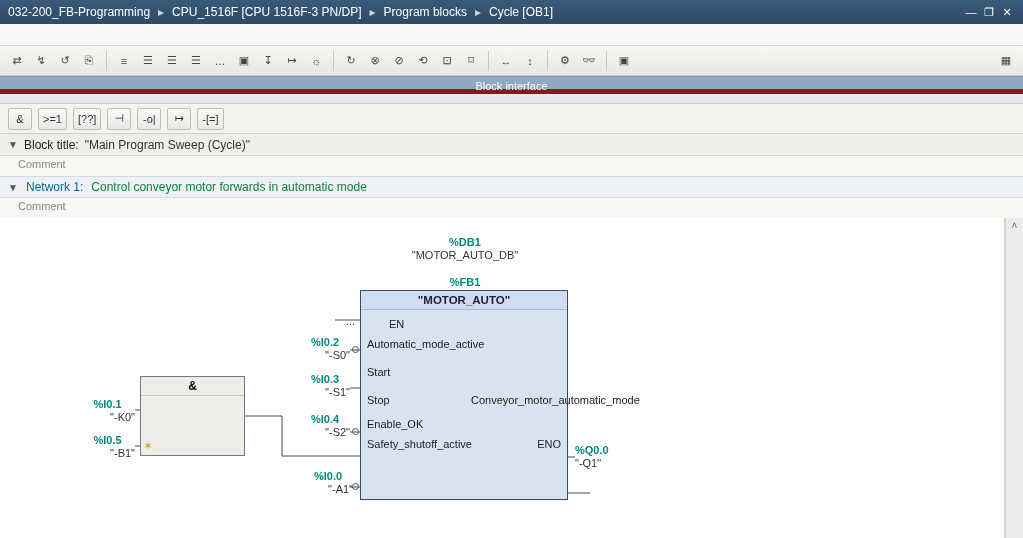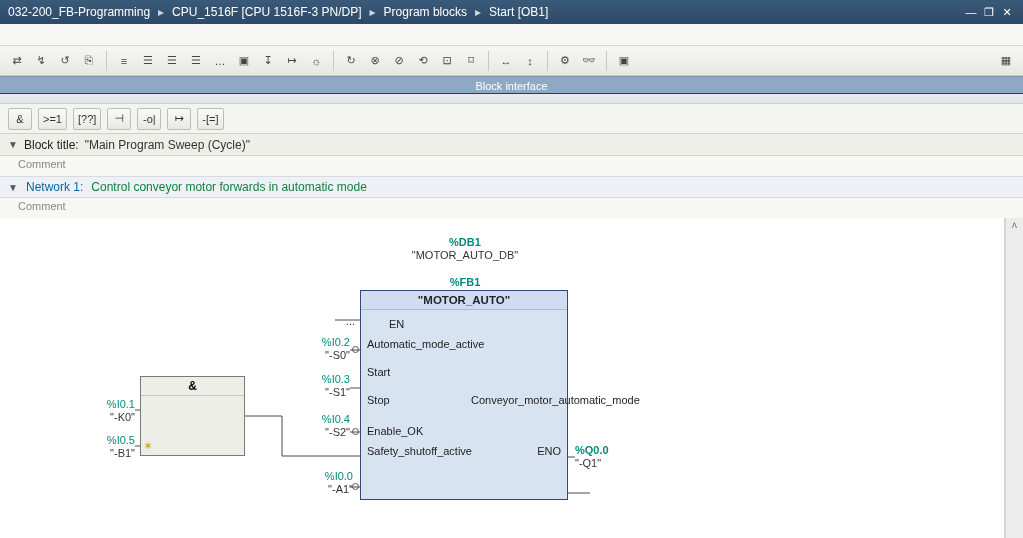--- a/index.html
+++ b/index.html
@@ -54,21 +54,21 @@
   .tb-far { margin-left: auto; }
   
   .blk-int {
     background: #8fa8c4;
     color: #fff;
     text-align: center;
     font-size: 11px;
     height: 18px;
     line-height: 18px;
     border-top: 1px solid #7a93af;
-    border-bottom: 1px solid #7f1d1d;
+    border-bottom: 5px solid #7f1d1d;
   }
   .blk-gap {
     height: 10px;
     background: linear-gradient(to bottom, #e8ecee, #e0e4e6);
     border-bottom: 1px solid #cfd3d5;
   }
   
   .favbar {
     background: #f3f3ef;
     border-bottom: 1px solid #cfcfca;
@@ -127,21 +127,21 @@
   }
   .canvas { flex: 1; position: relative; background: #fff; overflow: hidden; border-right: 1px solid #d5d5ce; }
   .vscroll {
     width: 18px; background: #ececec; border-left: 1px solid #d5d5ce;
     display: flex; flex-direction: column; align-items: center; padding-top: 2px;
   }
   .vscroll .arrow { font-size: 10px; color: #666; cursor: pointer; }
 
   
   .tag { position: absolute; font-size: 11px; text-align: right; line-height: 13px; }
-  .tag .addr { color: #008a7d; font-weight: 400; }
+  .tag .addr { color: #008a7d; font-weight: 700; text-align: center; }
   .tag .sym { color: #333; }
   .lbl { position: absolute; font-size: 11px; text-align: center; line-height: 13px; }
   .lbl .addr { color: #008a7d; font-weight: 600; }
   .lbl .sym { color: #333; }
   .out { position: absolute; font-size: 11px; text-align: left; line-height: 13px; }
   .out .addr { color: #008a7d; font-weight: 600; }
   .out .sym { color: #333; }
 
   .and-box {
     position: absolute;
@@ -187,21 +187,21 @@
 
 
 <div class="titlebar">
   <div class="crumbs">
     <span>032-200_FB-Programming</span>
     <span class="sep">▸</span>
     <span>CPU_1516F [CPU 1516F-3 PN/DP]</span>
     <span class="sep">▸</span>
     <span>Program blocks</span>
     <span class="sep">▸</span>
-    <span>Start [OB1]</span>
+    <span>Cycle [OB1]</span>
   </div>
   <div class="winbtns">
     <div class="wb">—</div>
     <div class="wb">❐</div>
     <div class="wb">✕</div>
   </div>
 </div>
 
 <div class="spacer"></div>
 
@@ -293,21 +293,21 @@
           <span class="r"></span>
         </div>
       <div class="row" style="margin-top:12px;">
           <span class="l">Start</span>
           <span class="r"></span>
         </div>
       <div class="row" style="margin-top:12px;">
           <span class="l">Stop</span>
           <span class="r" style="max-width:90px;">Conveyor_motor_automatic_mode</span>
         </div>
-      <div class="row" style="margin-top:15px;">
+      <div class="row" style="margin-top:8px;">
           <span class="l">Enable_OK</span>
           <span class="r"></span>
         </div>
       <div class="row" style="margin-top:4px;">
           <span class="l" style="max-width:120px;">Safety_shutoff_active</span>
           <span class="r">ENO</span>
         </div>
     </div>
 
     <div class="and-box" style="left:140px; top:158px; width:105px; height:80px;">

